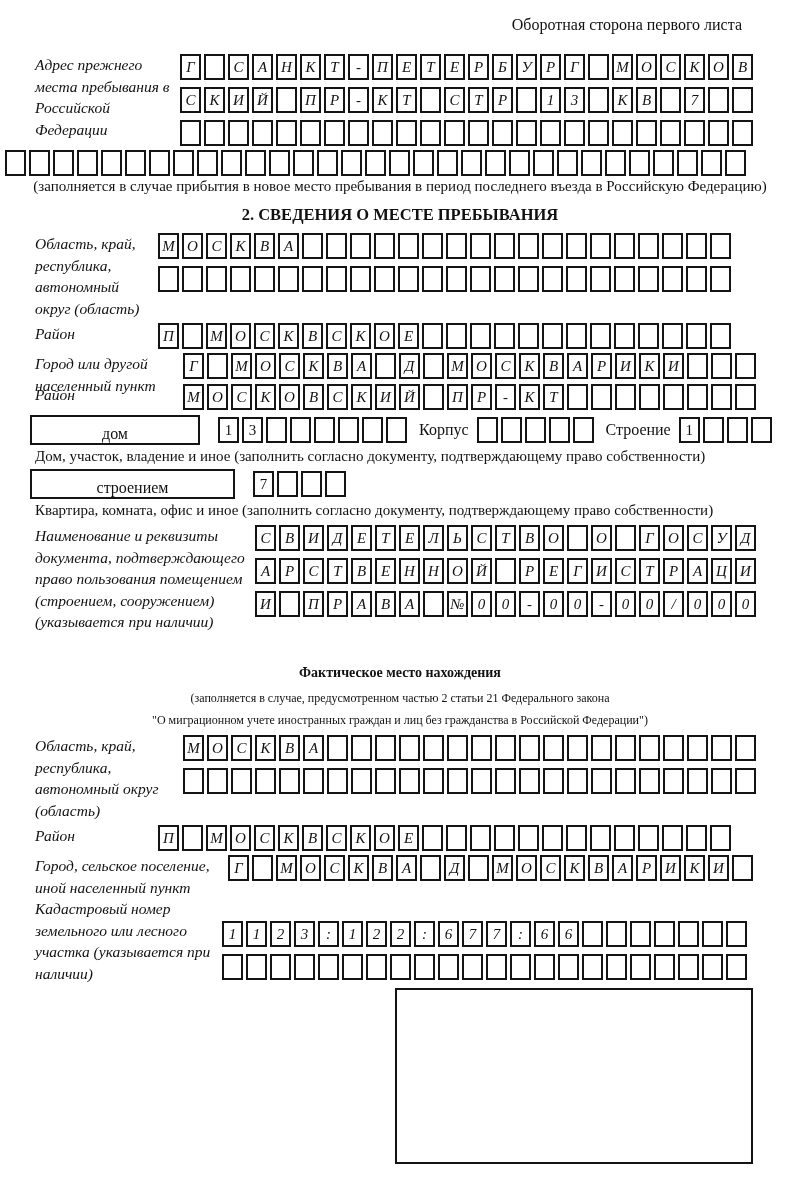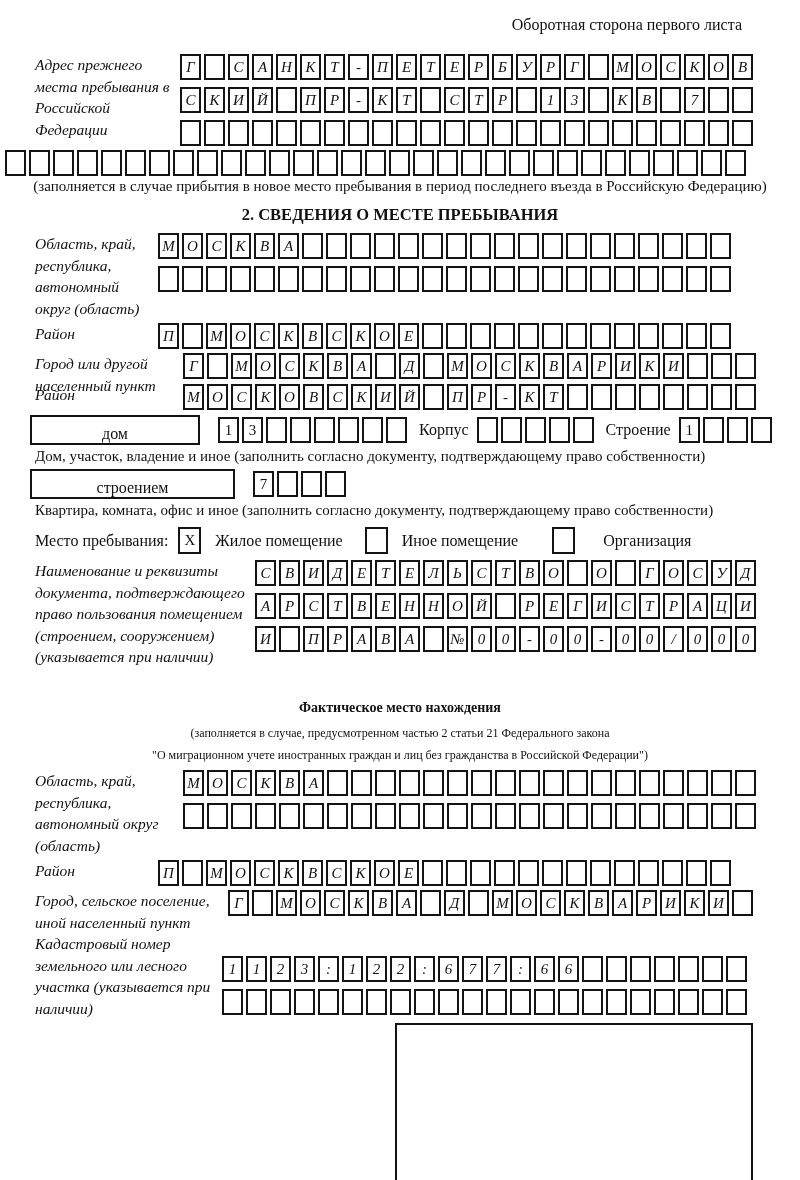--- a/index.html
+++ b/index.html
@@ -386,29 +386,20 @@
     </div>
     <div class="cellrow">
         <div class="cell">7</div>
         <div class="cell"></div>
         <div class="cell"></div>
         <div class="cell"></div>
       </div>
   </div>
   <div class="cap">Квартира, комната, офис и иное (заполнить согласно документу, подтверждающему право собственности)</div>
 
-  <div class="stay-row">
-    <span>Место пребывания:</span>
-    <div class="checkbox">X</div>
-    <span>Жилое помещение</span>
-    <div class="checkbox" style="margin-left:22px;"></div>
-    <span>Иное помещение</span>
-    <div class="checkbox" style="margin-left:34px; margin-right:28px;"></div>
-    <span>Организация</span>
-  </div>
 
   <div class="field doc-field">
     <div class="flabel w255">Наименование и реквизиты документа, подтверждающего право пользования помещением (строением, сооружением) (указывается при наличии)</div>
     <div class="rows">
       <div class="cellrow">
           <div class="cell">С</div>
           <div class="cell">В</div>
           <div class="cell">И</div>
           <div class="cell">Д</div>
           <div class="cell">Е</div>

